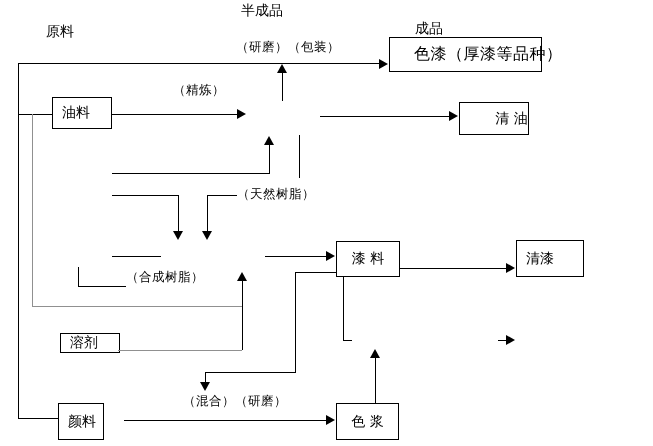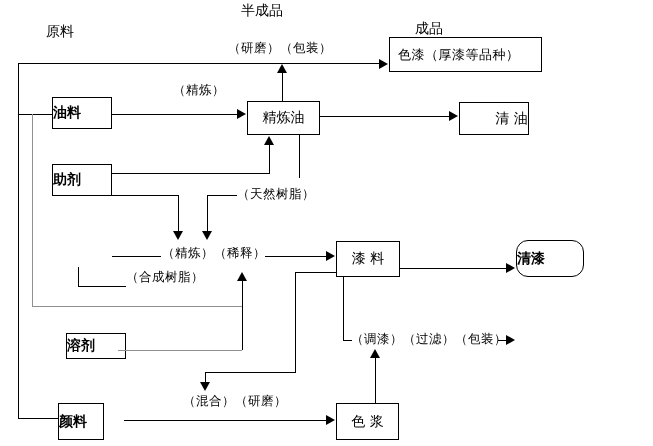--- a/index.html
+++ b/index.html
@@ -4,58 +4,54 @@
 <style>
   html,body{margin:0;padding:0;background:#fff;}
   #canvas{
     position:relative;width:653px;height:446px;background:#ffffff;overflow:hidden;
     font-family:"DejaVu Sans","Liberation Sans",sans-serif;color:#000;
   }
   .box{
     position:absolute;box-sizing:border-box;border:1.5px solid #000;background:#fff;
     font-size:14px;display:flex;align-items:center;justify-content:center;white-space:nowrap;
   }
-  .box.pl{justify-content:flex-start;font-weight:bold;}
+  .box.pl{justify-content:flex-start;padding-left:9px;}
   .lbl{position:absolute;font-size:12.5px;letter-spacing:.5px;white-space:nowrap;line-height:1;}
   .sec{position:absolute;font-size:14px;white-space:nowrap;line-height:1;}
   .hl{position:absolute;height:1.4px;background:#000;}
   .vl{position:absolute;width:1.4px;background:#000;}
   .gray{background:#909090;}
   .ar{position:absolute;width:0;height:0;border-top:5px solid transparent;border-bottom:5px solid transparent;border-left:9px solid #000;}
   .au{position:absolute;width:0;height:0;border-left:5px solid transparent;border-right:5px solid transparent;border-bottom:9px solid #000;}
   .ad{position:absolute;width:0;height:0;border-left:5px solid transparent;border-right:5px solid transparent;border-top:9px solid #000;}
-  #b-thick{font-size:13px;justify-content:flex-start;padding-left:8px;letter-spacing:.5px;}
+  #b-thick{font-size:16px;justify-content:flex-start;padding-left:24px;letter-spacing:.5px;}
   #b-blend{display:block;font-size:14px;line-height:23px;letter-spacing:2px;padding:4px 10px 4px 8px;white-space:normal;text-align:left;}
 </style>
 </head>
 <body>
 
 <div id="canvas">
 
   <div class="sec" style="left:46px;top:24px;">原料</div>
   <div class="sec" style="left:241px;top:3px;">半成品</div>
   <div class="sec" style="left:415px;top:21px;">成品</div>
 
-  <div class="lbl" style="left:228px;top:42px;">（研磨）（包装）</div>
+  <div class="lbl" style="left:236px;top:42px;font-family:Liberation Mono, monospace;">（研磨）（包装）</div>
   <div class="lbl" style="left:173px;top:84px;">（精炼）</div>
   <div class="lbl" style="left:237px;top:188px;font-family:Liberation Serif, serif;">（天然树脂）</div>
-  <div class="lbl" style="left:162px;top:247px;">（精炼）（稀释）</div>
   <div class="lbl" style="left:126px;top:271px;">（合成树脂）</div>
-  <div class="lbl" style="left:351px;top:333px;">（调漆）（过滤）（包装）</div>
   <div class="lbl" style="left:183px;top:396px;font-family:Liberation Mono, monospace;">（混合）（研磨）</div>
 
   <div class="box pl" style="left:52px;top:97px;width:60px;height:32px;">油料</div>
-  <div class="box pl" style="left:52px;top:164px;width:60px;height:32px;">助剂</div>
-  <div class="box pl" style="left:66px;top:333px;width:60px;height:26px;">溶剂</div>
+  <div class="box pl" style="left:60px;top:333px;width:60px;height:20px;">溶剂</div>
   <div class="box pl" style="left:58px;top:403px;width:46px;height:37px;">颜料</div>
-  <div class="box" style="left:247px;top:101px;width:73px;height:34px;">精炼油</div>
   <div class="box" id="b-thick" style="left:389px;top:37px;width:153px;height:35px;">色漆（厚漆等品种）</div>
   <div class="box" style="left:459px;top:102px;width:70px;height:33px;padding-left:35px;">清 油</div>
   <div class="box" style="left:336px;top:241px;width:64px;height:36px;">漆 料</div>
-  <div class="box pl" style="left:516px;top:240px;width:68px;height:37px;border-radius:12px;">清漆</div>
+  <div class="box pl" style="left:516px;top:240px;width:68px;height:37px;">清漆</div>
   <div class="box" style="left:336px;top:403px;width:63px;height:37px;text-align:center;">色 浆</div>
 
   <div class="vl" style="left:18px;top:63px;height:356px;"></div>
   <div class="hl" style="left:18px;top:63px;width:361px;"></div>
   <div class="ar" style="left:379px;top:59px;"></div>
   <div class="hl" style="left:18px;top:114px;width:34px;"></div>
   <div class="hl" style="left:18px;top:418px;width:40px;"></div>
 
   <div class="hl" style="left:112px;top:114px;width:125px;"></div>
   <div class="ar" style="left:237px;top:109px;"></div>

